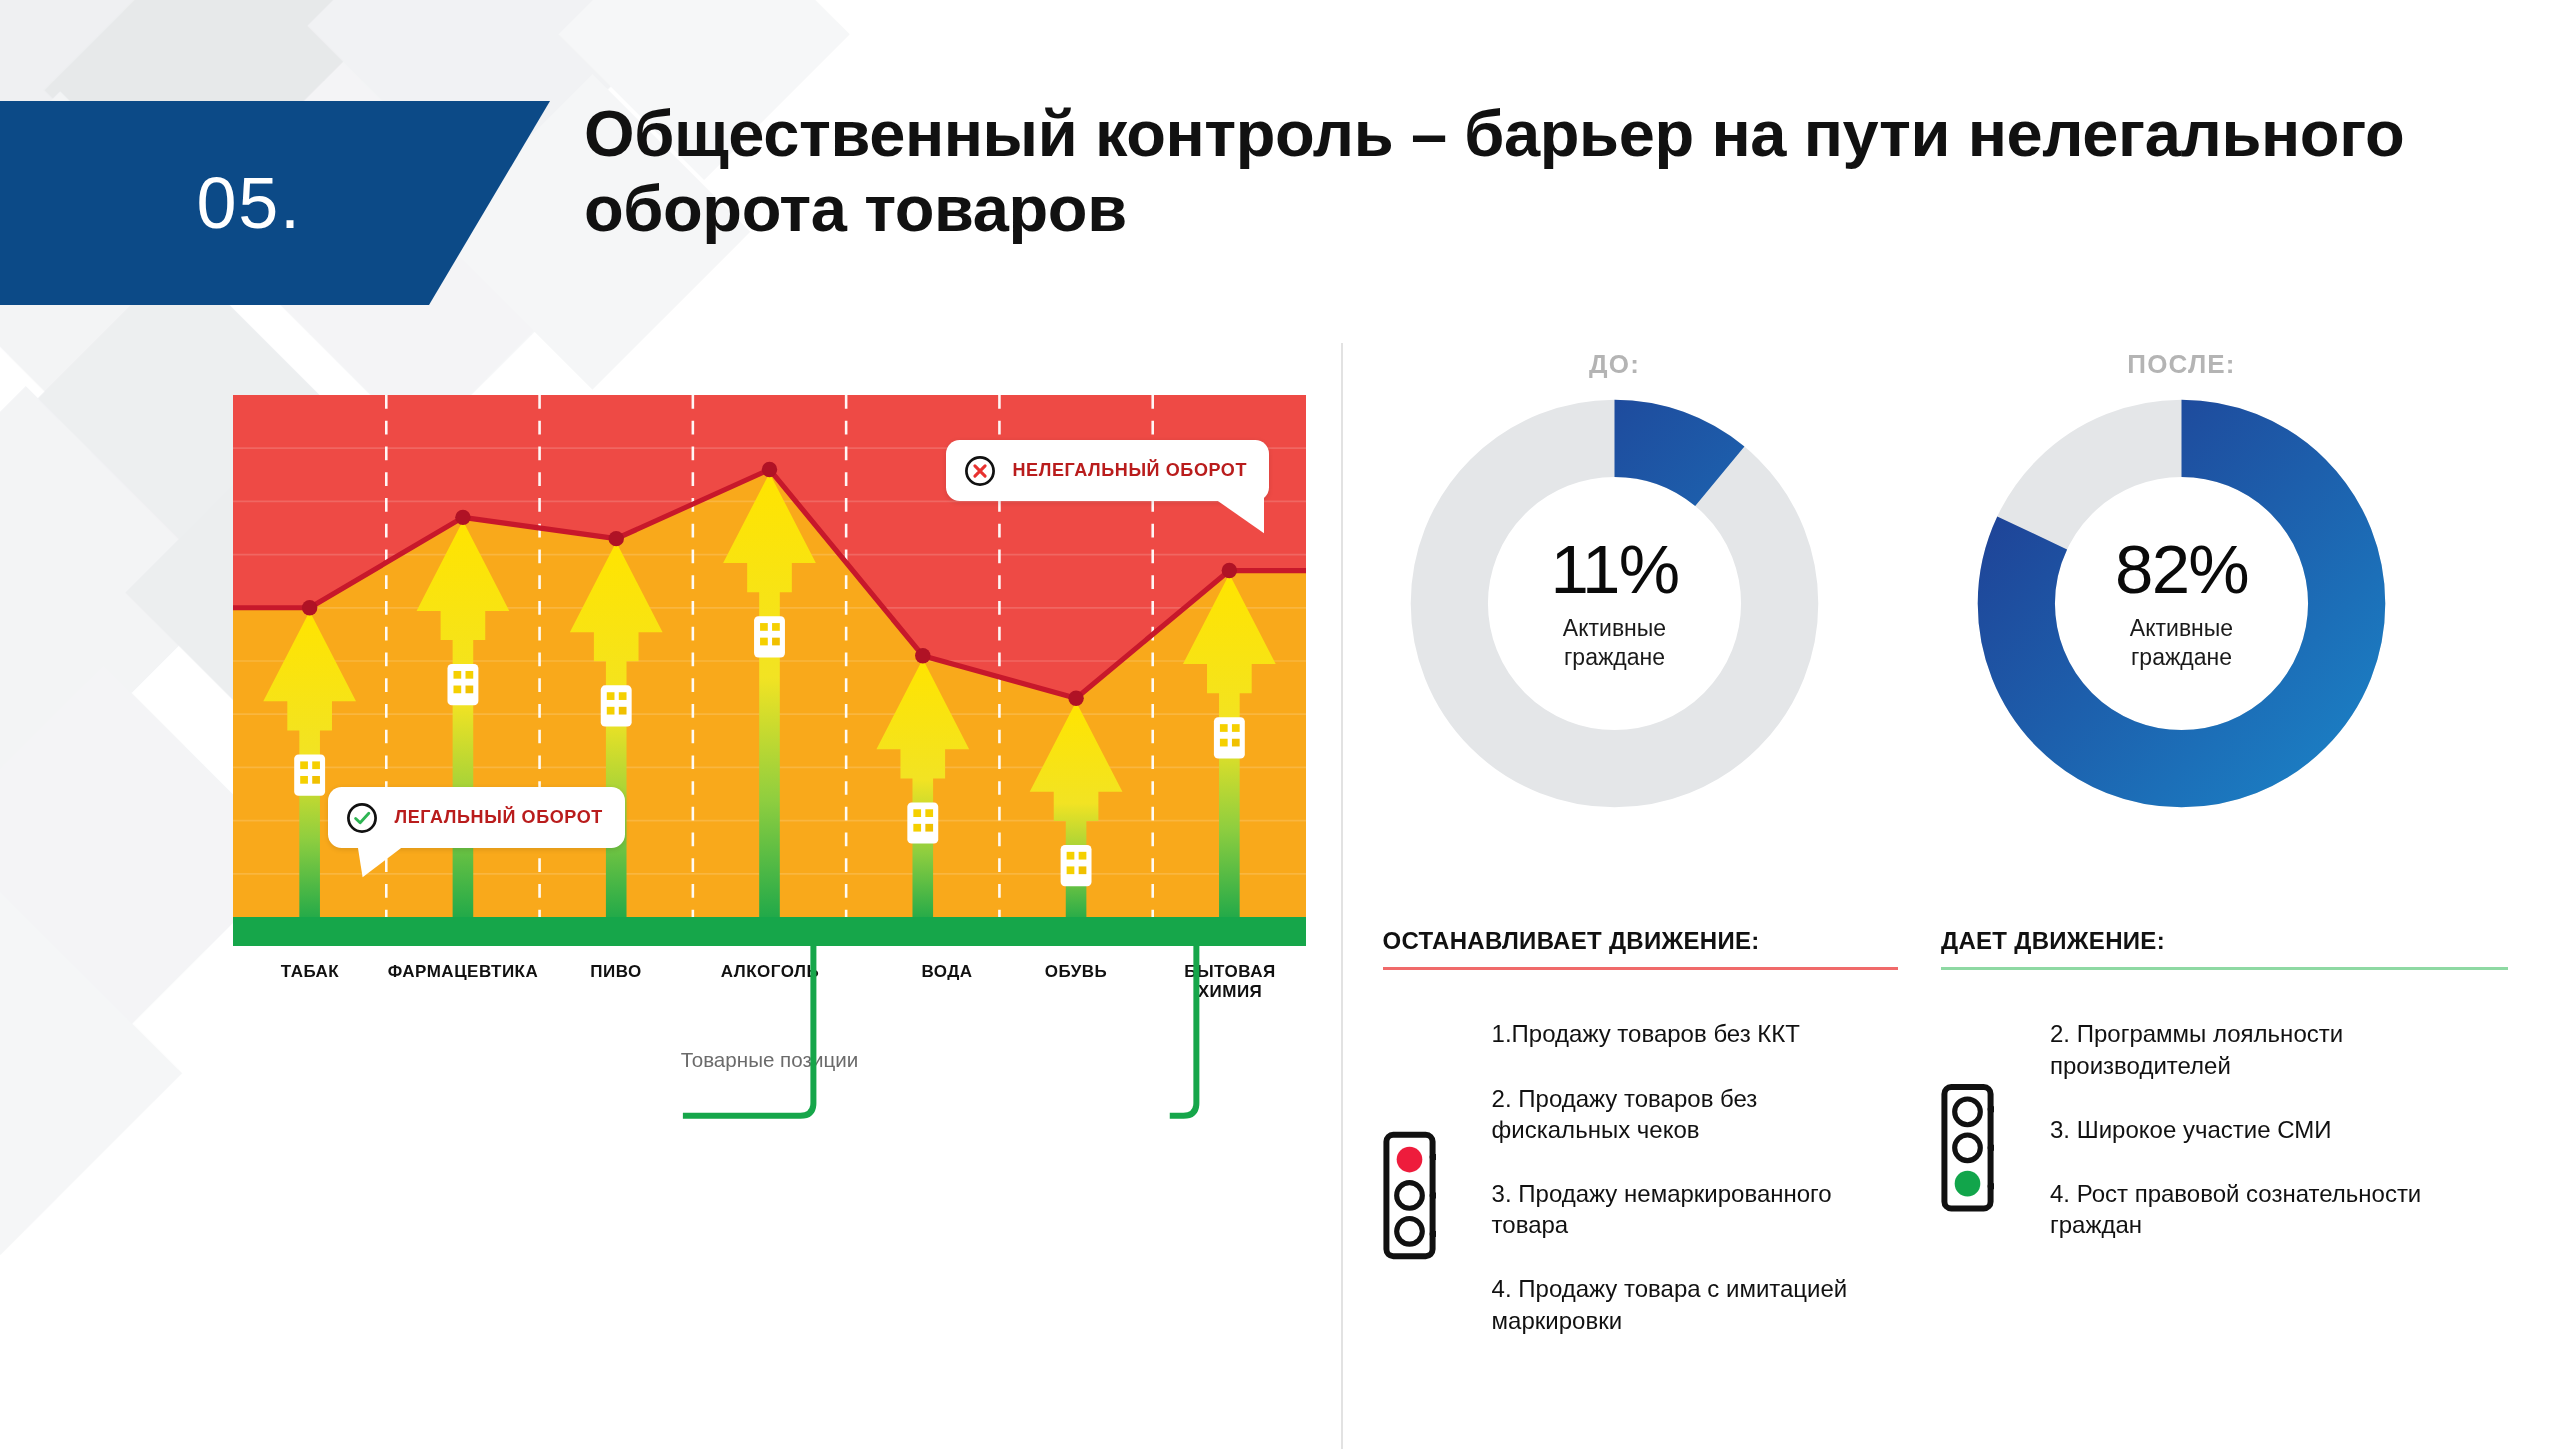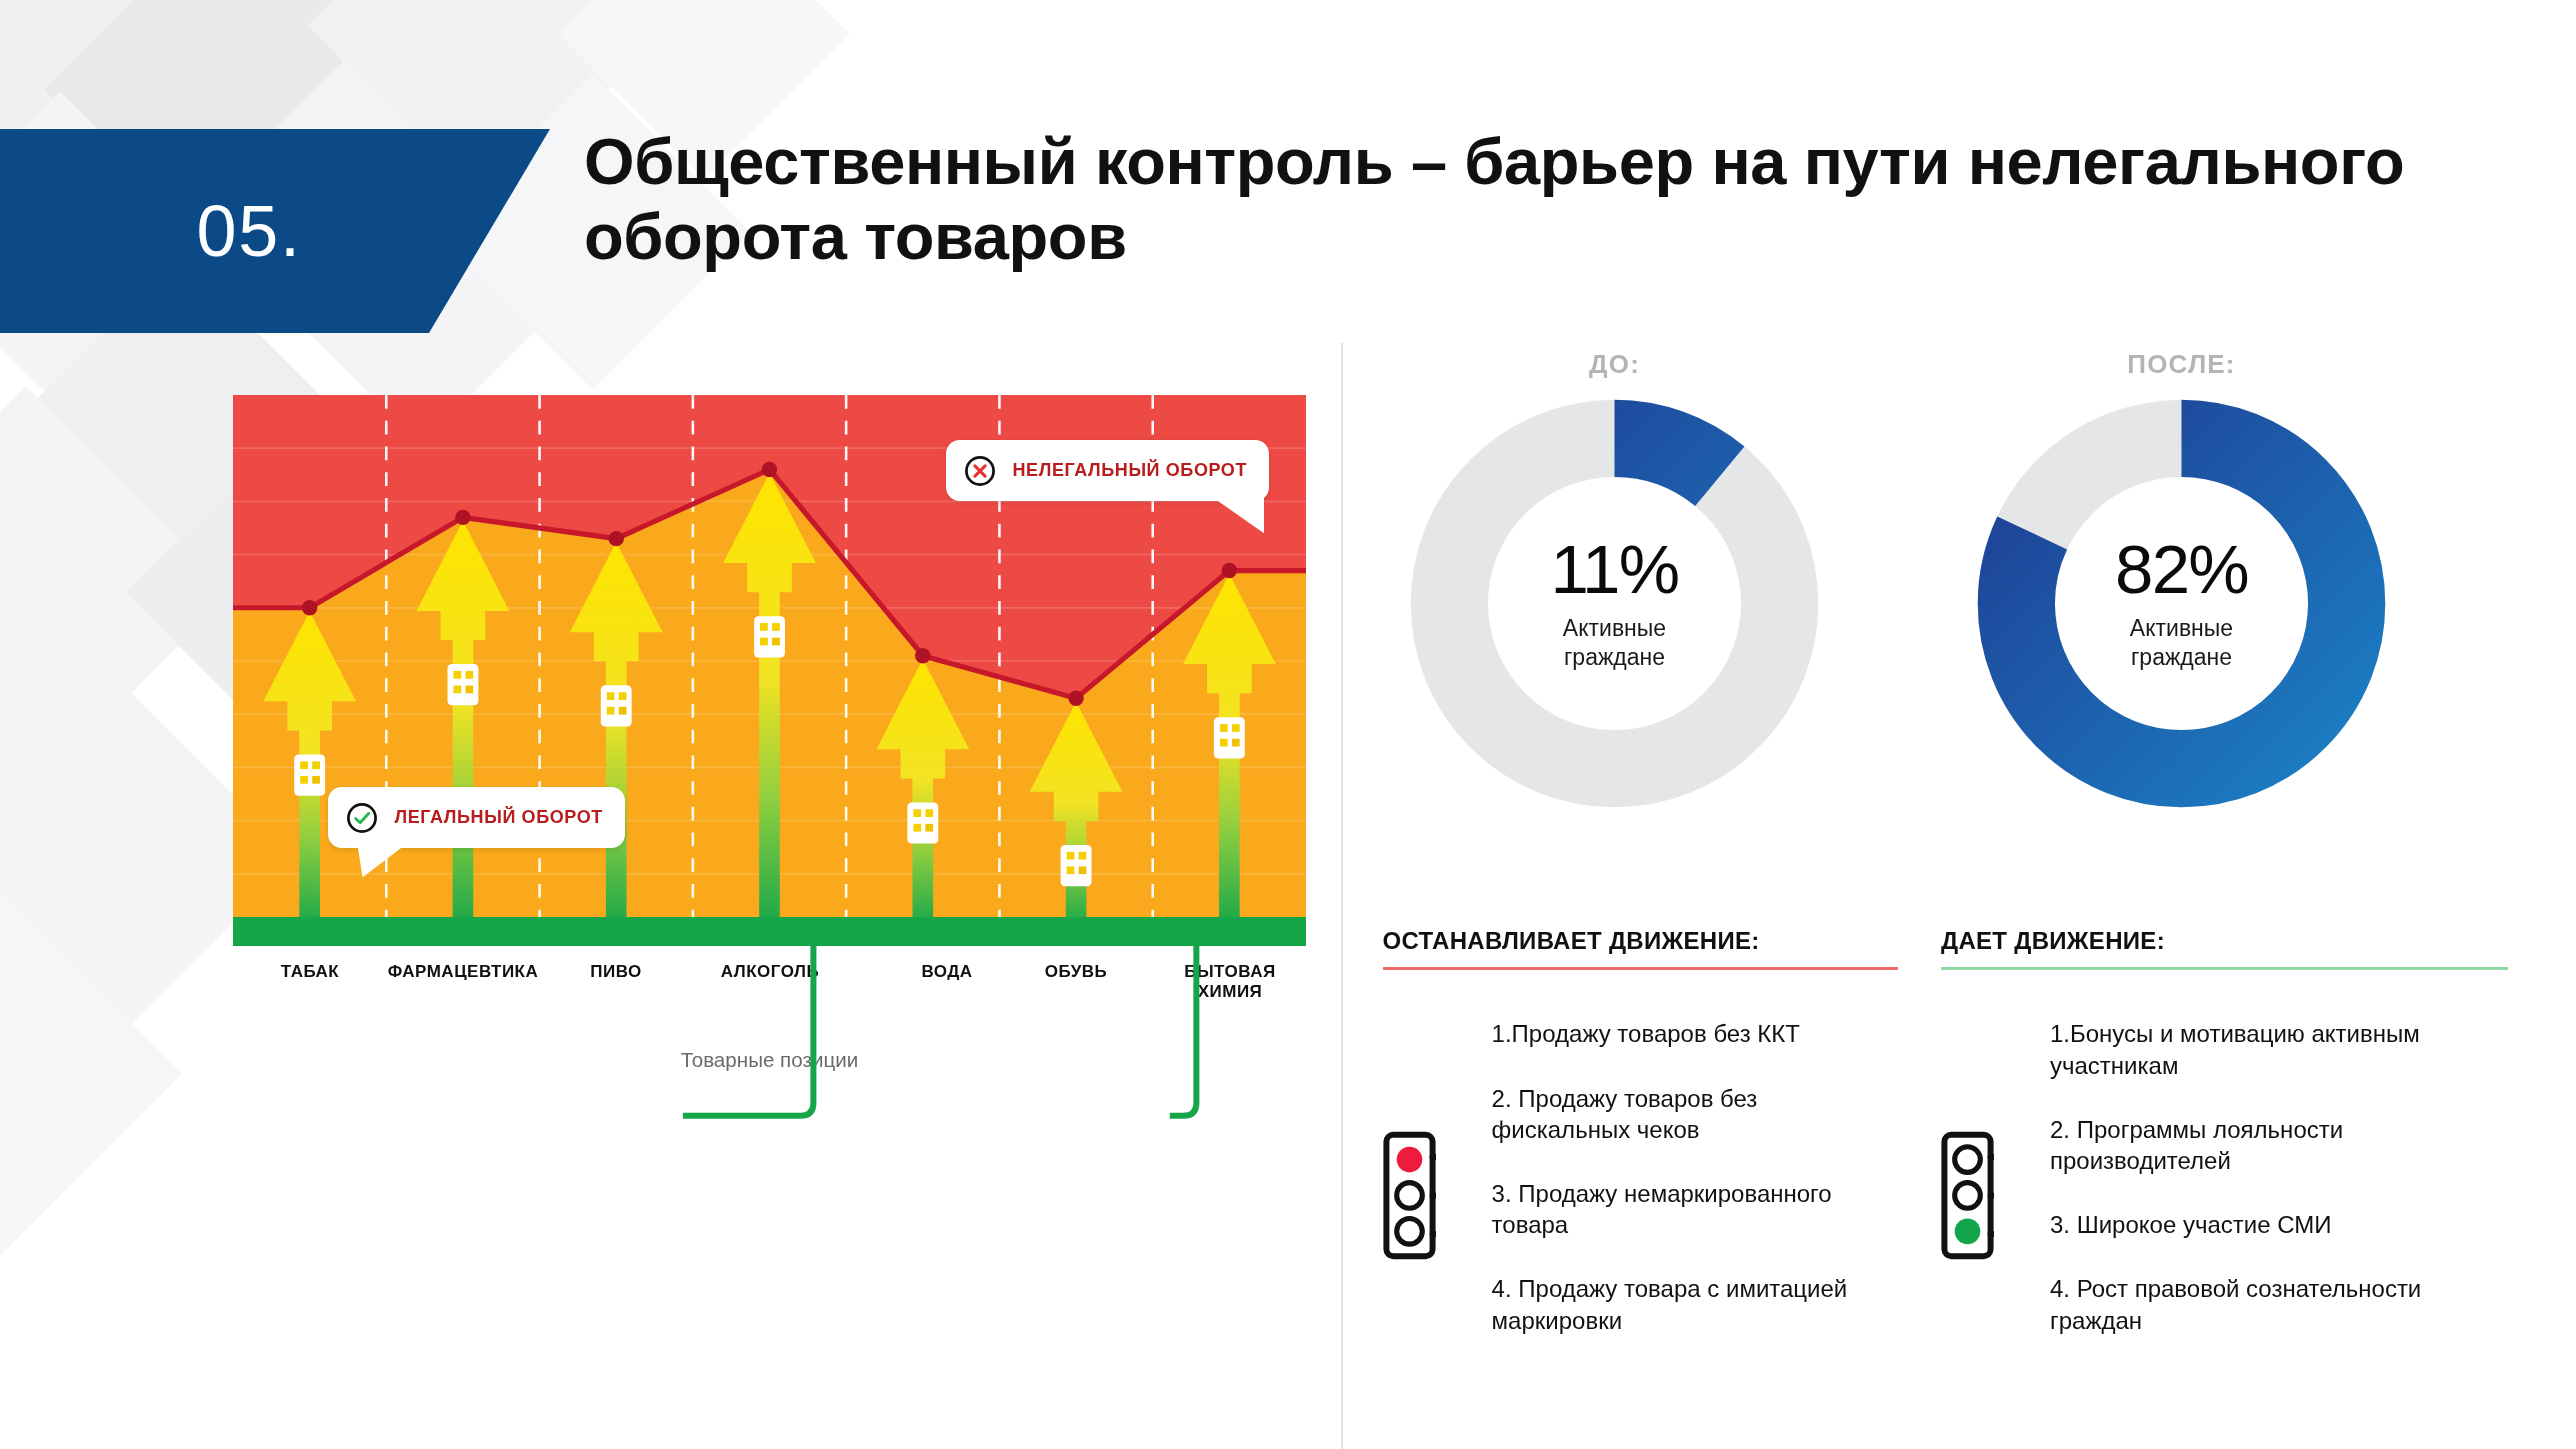--- a/index.html
+++ b/index.html
@@ -8,21 +8,21 @@
     font-family: "Liberation Sans", sans-serif;
     background: #ffffff;
     position: relative;
     overflow: hidden;
   }
 
   
   #bg-pattern { position: absolute; inset: 0; z-index: 0; pointer-events: none; }
 
   
-  #header { position: absolute; left: 0; top: 101px; width: 100%; height: 206px; z-index: 5; margin-top: 28px; }
+  #header { position: absolute; left: 0; top: 101px; width: 100%; height: 206px; z-index: 5; }
   #number-badge {
     position: absolute; left: 0; top: 0; width: 550px; height: 204px;
     background: #0c4a87;
     clip-path: polygon(0 0, 100% 0, 78% 100%, 0 100%);
     display: flex; align-items: center; justify-content: center;
   }
   #number-badge-label {
     color: #ffffff; font-size: 72px; font-weight: 400; letter-spacing: 1.7px;
     font-family: "Liberation Sans", sans-serif;
     transform: translateX(-26px);
@@ -364,21 +364,20 @@
     <div class="list-rule" style="background:#8ed9a3;"></div>
     <div class="list-body">
       <svg class="traffic" viewBox="0 0 62 150">
         <rect x="4" y="4" width="54" height="142" rx="8" fill="#fff" stroke="#111" stroke-width="7"></rect>
         <path d="M58 30 h6 M58 75 h6 M58 120 h6" stroke="#111" stroke-width="7" stroke-linecap="round"></path>
         <circle cx="31" cy="33" r="15" fill="none" stroke="#111" stroke-width="6"></circle>
         <circle cx="31" cy="75" r="15" fill="none" stroke="#111" stroke-width="6"></circle>
         <circle cx="31" cy="117" r="15" fill="#12a54b"></circle>
       </svg>
       <div class="list-items" style="padding-left:34px;">
-          <p class="list-item">1.Бонусы и мотивацию активным участникам</p>
           <p class="list-item">2. Программы лояльности производителей</p>
           <p class="list-item">3. Широкое участие СМИ</p>
           <p class="list-item">4. Рост правовой сознательности граждан</p>
         </div>
     </div>
   </div>
 </div>
 
 
 </body></html>

